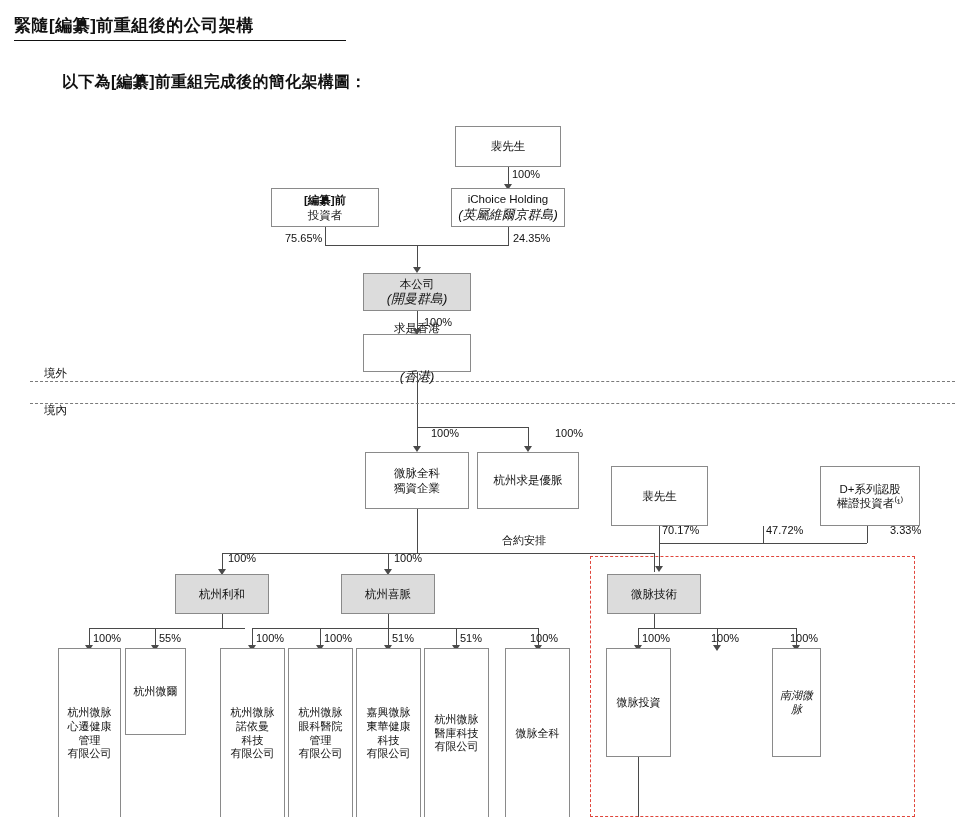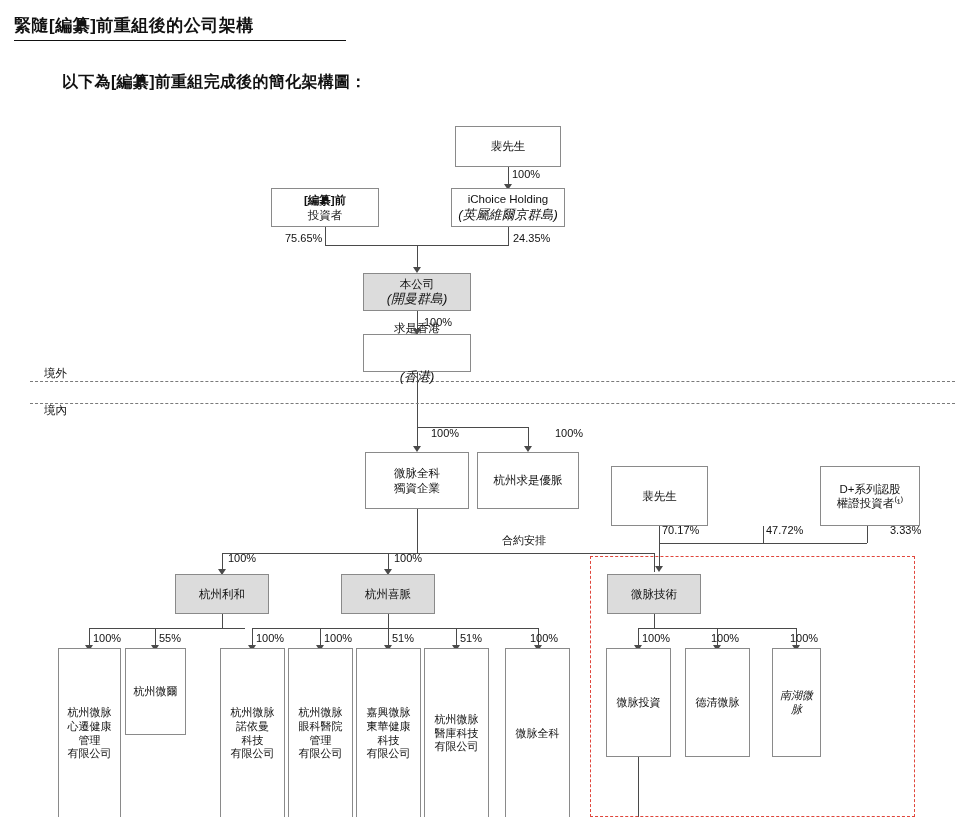--- a/index.html
+++ b/index.html
@@ -331,21 +331,18 @@
   </div>
 
   <div class="box small" style="left:505px; top:648px; width:65px; height:171px;">
     <div>微脉全科</div>
   </div>
 
   <div class="box small" style="left:606px; top:648px; width:65px; height:109px;">
     <div>微脉投資</div>
   </div>
 
-  <div class="box small" style="left:685px; top:648px; width:65px; height:109px;">
-    <div>德清微脉</div>
-  </div>
 
   <div class="box small" style="left:772px; top:648px; width:49px; height:109px;font-style:italic;">
     <div>南湖微脉</div>
   </div>
 
 </div>
 
 </body></html>

